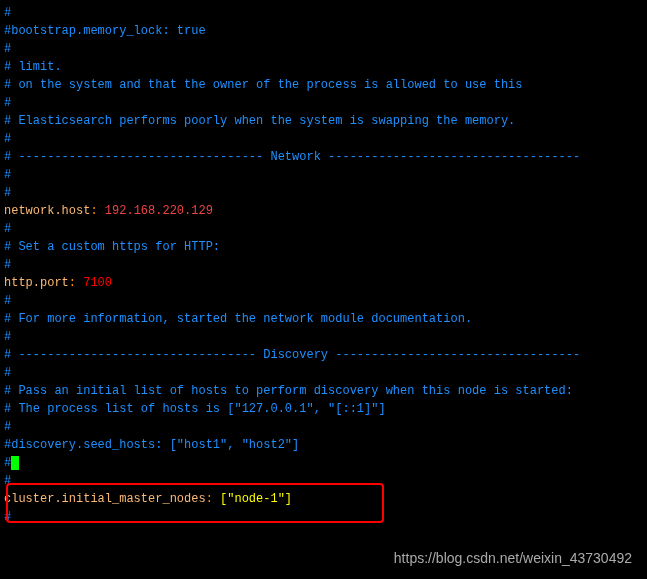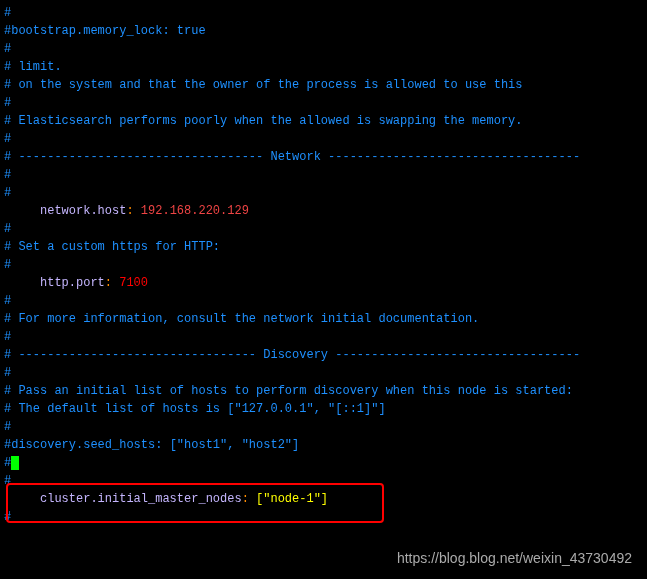--- a/index.html
+++ b/index.html
@@ -28,22 +28,21 @@
       white-space: pre;
       color: #1e90ff;
     }
     .comment {
       color: #1e90ff;
     }
     .key-orange {
       color: #ff8c00;
     }
     .key-cyan {
-      color: #c4b5fd;
-      margin-left: 36px;
+      color: #fdba74;
     }
     .value-white {
       color: #ef4444;
     }
     .value-red {
       color: #ff0000;
     }
     .value-yellow {
       color: #ffff00;
     }
@@ -73,40 +72,40 @@
 </head>
 <body>
 
 <div class="terminal">
   <div class="line comment">#</div>
   <div class="line comment">#bootstrap.memory_lock: true</div>
   <div class="line comment">#</div>
   <div class="line comment"># limit.</div>
   <div class="line comment"># on the system and that the owner of the process is allowed to use this</div>
   <div class="line comment">#</div>
-  <div class="line comment"># Elasticsearch performs poorly when the allowed is swapping the memory.</div>
+  <div class="line comment"># Elasticsearch performs poorly when the system is swapping the memory.</div>
   <div class="line comment">#</div>
   <div class="line comment"># ---------------------------------- Network -----------------------------------</div>
   <div class="line comment">#</div>
   <div class="line comment">#</div>
   <div class="line"><span class="key-cyan">network.host</span><span class="key-orange">:</span><span class="value-white"> 192.168.220.129</span></div>
   <div class="line comment">#</div>
   <div class="line comment"># Set a custom https for HTTP:</div>
   <div class="line comment">#</div>
   <div class="line"><span class="key-cyan">http.port</span><span class="key-orange">:</span><span class="value-red"> 7100</span></div>
   <div class="line comment">#</div>
-  <div class="line comment"># For more information, consult the network initial documentation.</div>
+  <div class="line comment"># For more information, started the network module documentation.</div>
   <div class="line comment">#</div>
   <div class="line comment"># --------------------------------- Discovery ----------------------------------</div>
   <div class="line comment">#</div>
   <div class="line comment"># Pass an initial list of hosts to perform discovery when this node is started:</div>
-  <div class="line comment"># The default list of hosts is ["127.0.0.1", "[::1]"]</div>
+  <div class="line comment"># The process list of hosts is ["127.0.0.1", "[::1]"]</div>
   <div class="line comment">#</div>
   <div class="line comment">#discovery.seed_hosts: ["host1", "host2"]</div>
   <div class="line"><span class="comment">#</span><span class="cursor"></span></div>
   <div class="line comment">#</div>
   <div class="line"><span class="key-cyan">cluster.initial_master_nodes</span><span class="key-orange">:</span><span class="value-yellow"> ["node-1"]</span></div>
   <div class="line comment">#</div>
 
   <div class="highlight-box" style="top:479px;left:2px;width:378px;height:40px;"></div>
 </div>
 
-<div class="watermark">https://blog.blog.net/weixin_43730492</div>
+<div class="watermark">https://blog.csdn.net/weixin_43730492</div>
 
 </body></html>

